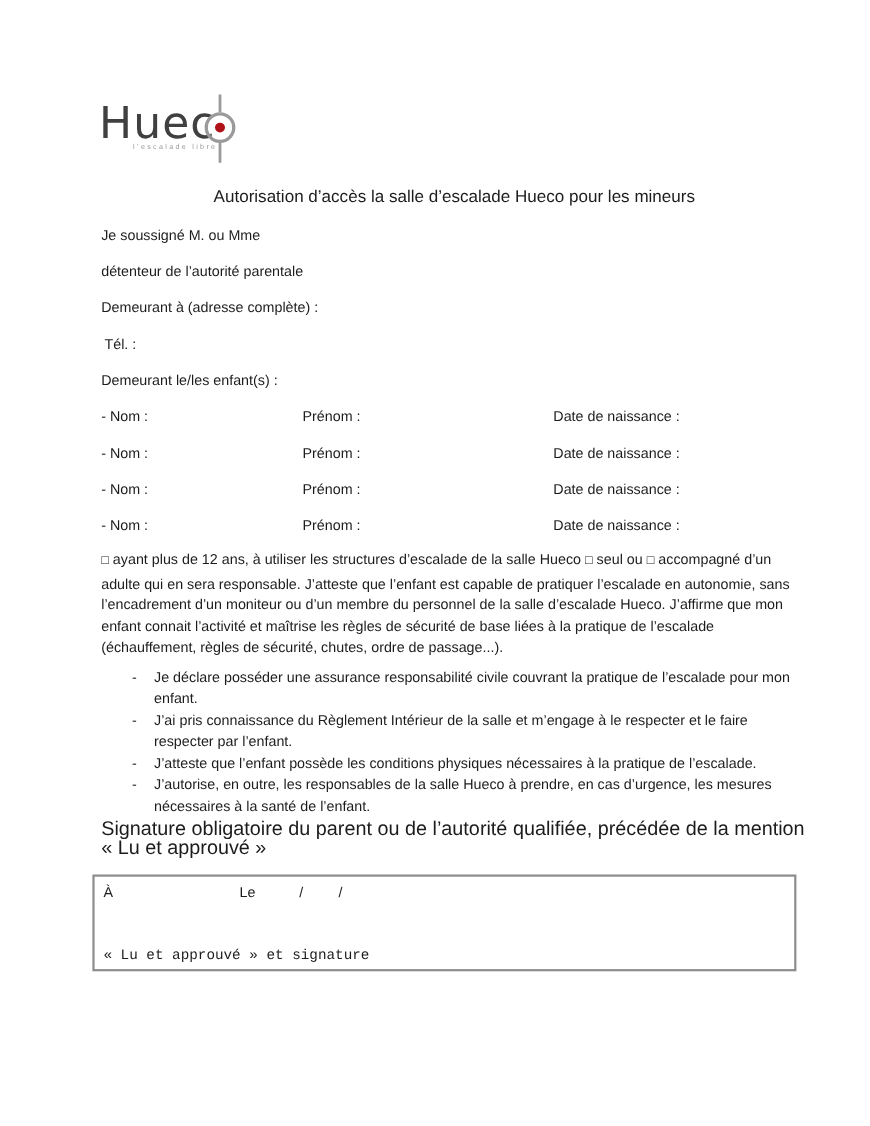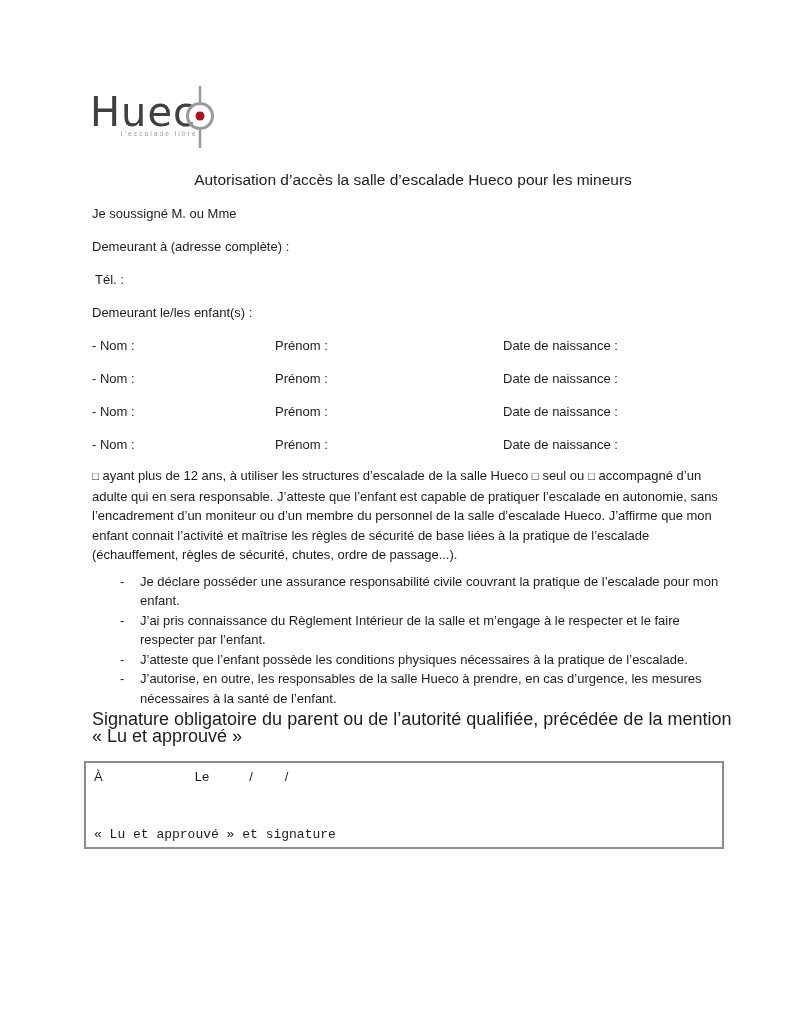--- a/index.html
+++ b/index.html
@@ -31,21 +31,21 @@
   .cb{font-size:11.5px;cursor:default;}
 
   .decl-list{list-style:none;margin:7px 0 0;padding:0;font-size:13px;line-height:19.5px;}
   .decl-list li{display:grid;grid-template-columns:20px 1fr;padding-left:28px;padding-right:10px;}
 
   .sig-note{margin:3px 0 16px;font-size:18px;font-weight:400;line-height:17px;}
 
   .sig-box{position:relative;margin:13px 0 0;margin-left:-8px;width:620px;height:74px;
            border:2px solid #8c8c8c;padding:5px 8px;font-size:13px;}
   .sig-box .toprow{display:flex;align-items:flex-start;line-height:17px;}
-  .sig-box .lbl-le{margin-left:92px;}
+  .sig-box .lbl-le{margin-left:115px;}
   .sig-box .slash1{margin-left:40px;}
   .sig-box .slash2{margin-left:32px;}
   .sig-box .boxfooter{position:absolute;left:8px;bottom:4px;font-size:13px;line-height:16px;font-family:Liberation Mono, monospace;}
 </style>
 </head>
 <body>
 
 <div class="page">
 
   <header class="logo">
@@ -57,20 +57,21 @@
       <line class="stem" x1="18" y1="50" x2="18" y2="68"></line>
     </svg>
     <span class="logo-tagline">l’escalade libre</span>
   </header>
 
   <div class="content">
 
     <h1 class="title">Autorisation d’accès la salle d’escalade Hueco pour les mineurs</h1>
 
     <p class="fline">Je soussigné M. ou Mme</p>
+    <p class="fline">détenteur de l’autorité parentale</p>
     <p class="fline">Demeurant à (adresse complète) :</p>
     <p class="fline pad">Tél. :</p>
     <p class="fline">Demeurant le/les enfant(s) :</p>
 
     <div class="child-row">
       <span>- Nom :</span>
       <span>Prénom :</span>
       <span>Date de naissance :</span>
     </div>
     <div class="child-row">

